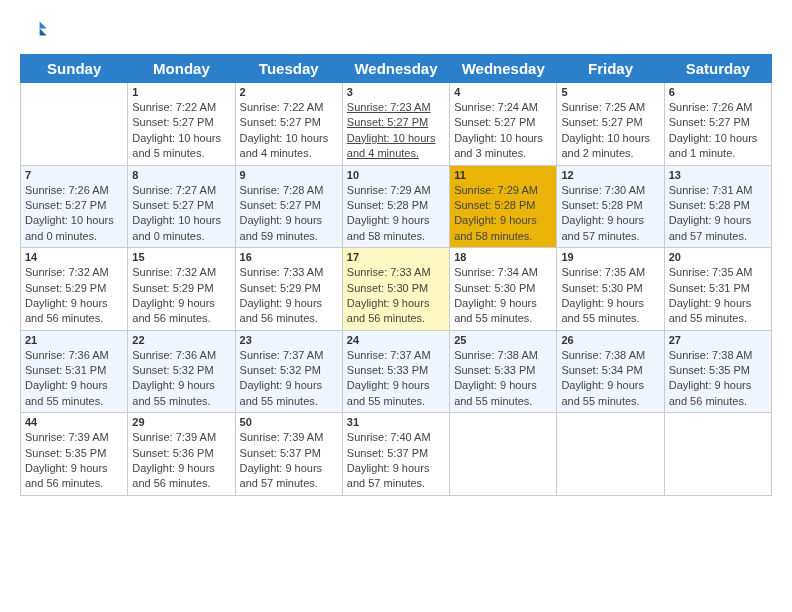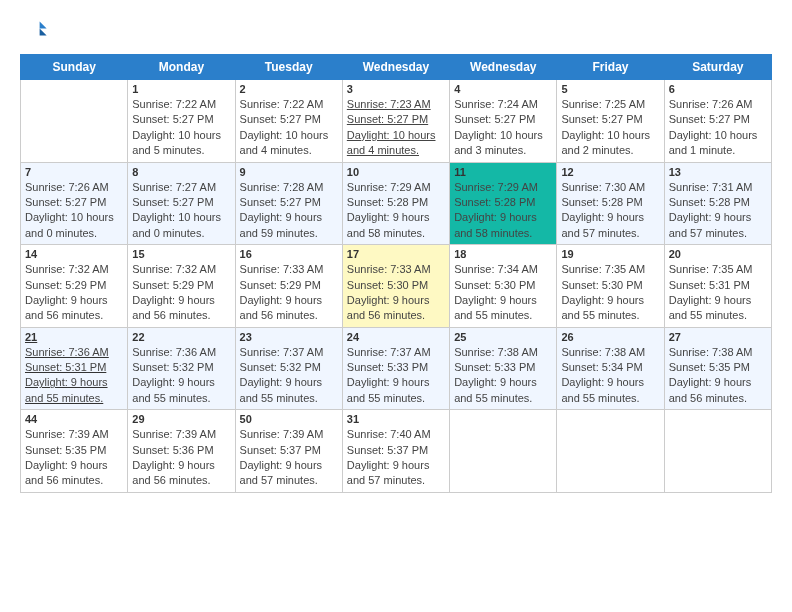--- a/index.html
+++ b/index.html
@@ -61,21 +61,21 @@
     .calendar {
       width: 100%;
       border-collapse: collapse;
       table-layout: fixed;
     }
     .calendar th {
       background: #2b7fcb;
       color: #fff;
       text-align: center;
       padding: 5px 2px;
-      font-size: 12px;
+      font-size: 15px;
       font-weight: bold;
       border: 1px solid #2b7fcb;
     }
     .calendar td {
       border: 1px solid #ccc;
       vertical-align: top;
       padding: 3px 4px;
       font-size: 9.5px;
       color: #333;
       height: 82px;
@@ -204,21 +204,21 @@
 Daylight: 9 hours
 and 59 minutes.</div>
           </td>
           <td style="background: rgb(240, 246, 255);">
             <span class="day-number">10</span>
             <div class="day-info" style="white-space: pre-line;">Sunrise: 7:29 AM
 Sunset: 5:28 PM
 Daylight: 9 hours
 and 58 minutes.</div>
           </td>
-          <td style="background: #14b8a6;">
+          <td style="background: #eab308;">
             <span class="day-number">11</span>
             <div class="day-info" style="white-space: pre-line;">Sunrise: 7:29 AM
 Sunset: 5:28 PM
 Daylight: 9 hours
 and 58 minutes.</div>
           </td>
           <td style="background: rgb(240, 246, 255);">
             <span class="day-number">12</span>
             <div class="day-info" style="white-space: pre-line;">Sunrise: 7:30 AM
 Sunset: 5:28 PM
@@ -278,21 +278,21 @@
           </td>
           <td style="background: rgb(255, 255, 255);">
             <span class="day-number">20</span>
             <div class="day-info" style="white-space: pre-line;">Sunrise: 7:35 AM
 Sunset: 5:31 PM
 Daylight: 9 hours
 and 55 minutes.</div>
           </td>
         </tr>
         <tr>
-          <td style="background: rgb(240, 246, 255); text-decoration: underline;">
+          <td style="background: rgb(240, 246, 255);">
             <span class="day-number">21</span>
             <div class="day-info" style="white-space: pre-line;">Sunrise: 7:36 AM
 Sunset: 5:31 PM
 Daylight: 9 hours
 and 55 minutes.</div>
           </td>
           <td style="background: rgb(240, 246, 255);">
             <span class="day-number">22</span>
             <div class="day-info" style="white-space: pre-line;">Sunrise: 7:36 AM
 Sunset: 5:32 PM

